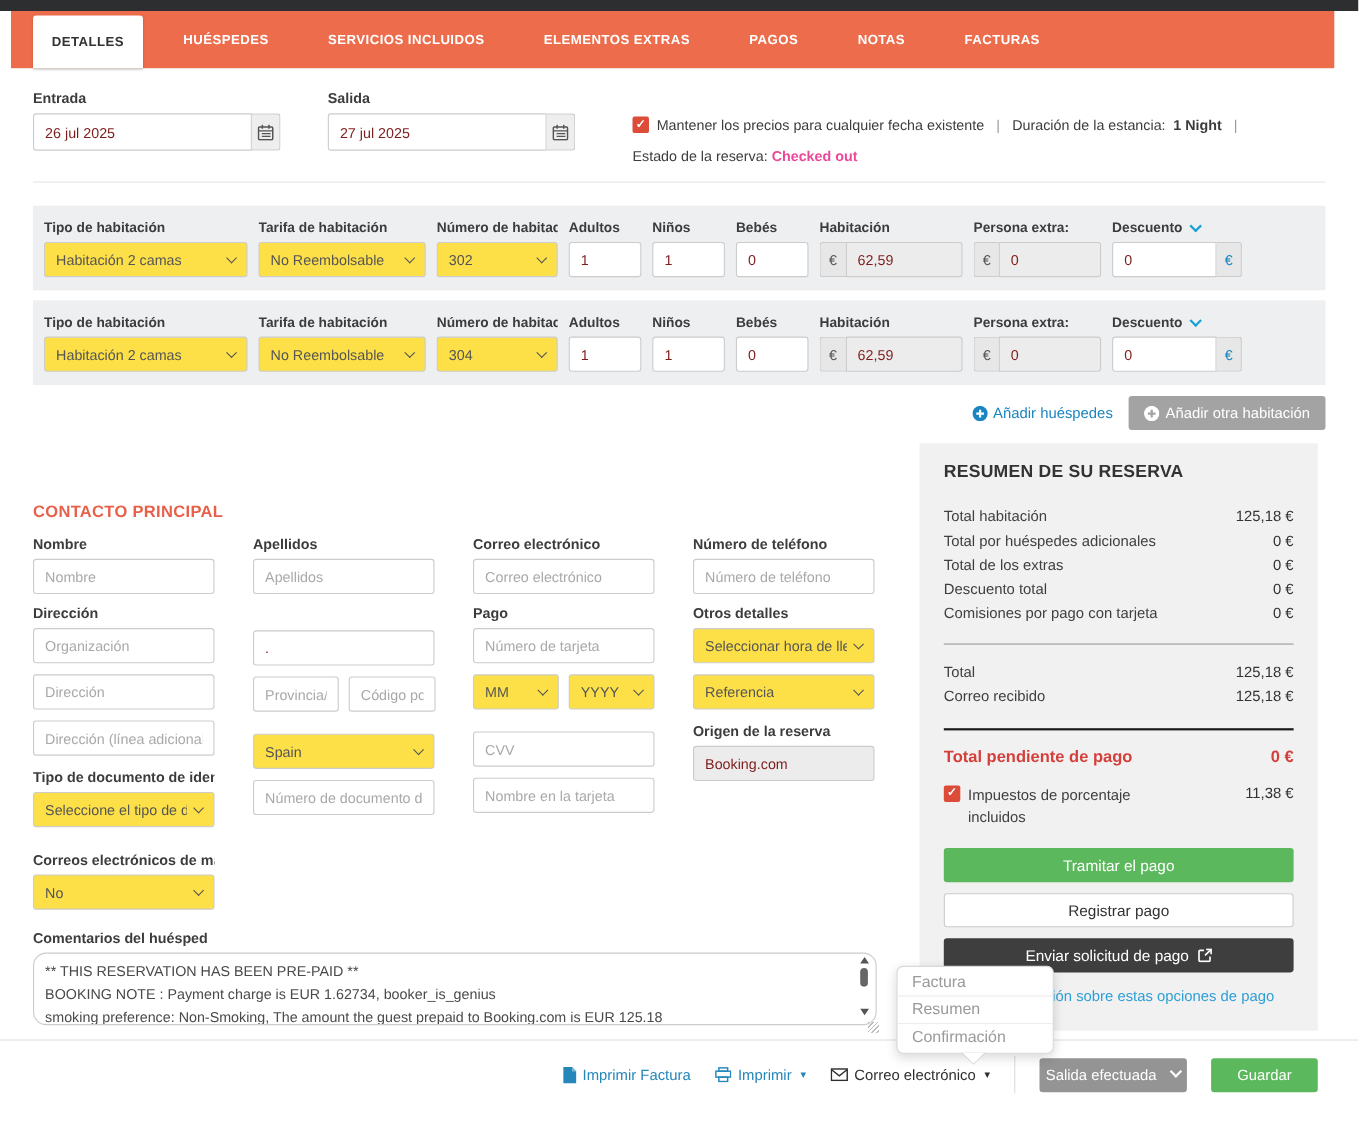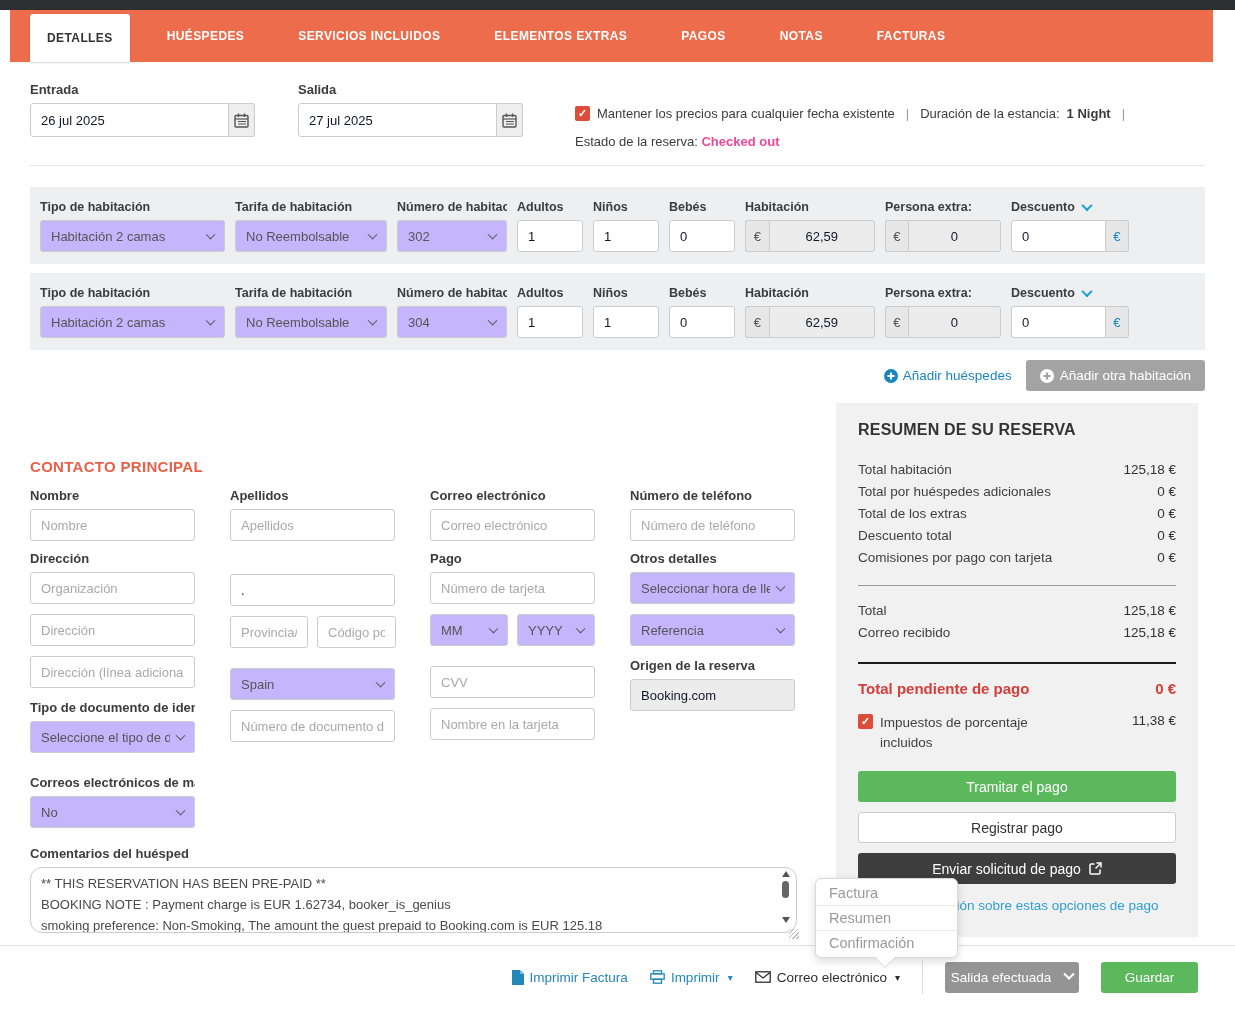--- a/index.html
+++ b/index.html
@@ -20,44 +20,44 @@
   }
   .tab.active {
     background:#fff; color:#333; margin-top:4px; border-radius:3px 3px 0 0;
     box-shadow:0 1px 2px rgba(0,0,0,.18);
   }
   
   .lbl { font-size:13px; font-weight:bold; color:#3c3c3c; margin-bottom:6px;
          white-space:nowrap; overflow:hidden; }
   .inp {
     height:32px; width:100%; border:1px solid #ccc; border-radius:3px;
-    padding:0 10px; font-size:13px; color:#0f172a; background:#fff;
+    padding:0 10px; font-size:13px; color:#7f1d1d; background:#fff;
     font-family:"Liberation Sans", sans-serif; outline:none;
   }
   .inp::placeholder { color:#a9a9a9; opacity:1; }
   .inp.disabled { background:#ececec; }
   .sel {
-    height:32px; border:1px solid #ccc; border-radius:3px; background:#c4b5fd;
+    height:32px; border:1px solid #ccc; border-radius:3px; background:#fde047;
     display:flex; align-items:center; padding:0 24px 0 10px; font-size:13px;
     color:#555; position:relative; cursor:pointer;
   }
   .sel > span { white-space:nowrap; overflow:hidden; }
   .chev {
     position:absolute; right:10px; top:50%; width:7px; height:7px;
     border-right:1.6px solid #555; border-bottom:1.6px solid #555;
     transform:translateY(-70%) rotate(45deg);
   }
   .igroup { display:flex; }
   .iaddon {
     width:30px; background:#e7e7e7; border:1px solid #ccc; display:flex;
     align-items:center; justify-content:center; font-size:13px; color:#555;
   }
   .iaddon.left { border-right:0; border-radius:3px 0 0 3px; }
   .iaddon.right { border-left:0; border-radius:0 3px 3px 0; }
-  .igroup .inp.mid-r { border-radius:0 3px 3px 0;text-align:center; }
+  .igroup .inp.mid-r { border-radius:0 3px 3px 0; }
   .igroup .inp.mid-l { border-radius:3px 0 0 3px; }
   .checkbox {
     width:15px; height:15px; background:#dd4b39; border-radius:2px; flex:0 0 15px;
     display:inline-flex; align-items:center; justify-content:center;
     color:#fff; font-size:11px; font-weight:bold; line-height:1; cursor:pointer;
   }
   
   .content { padding:0 30px;margin-top:20px; }
   .dates-row { display:flex; margin-top:20px; }
   .datefield { width:225px; margin-right:43px; }

